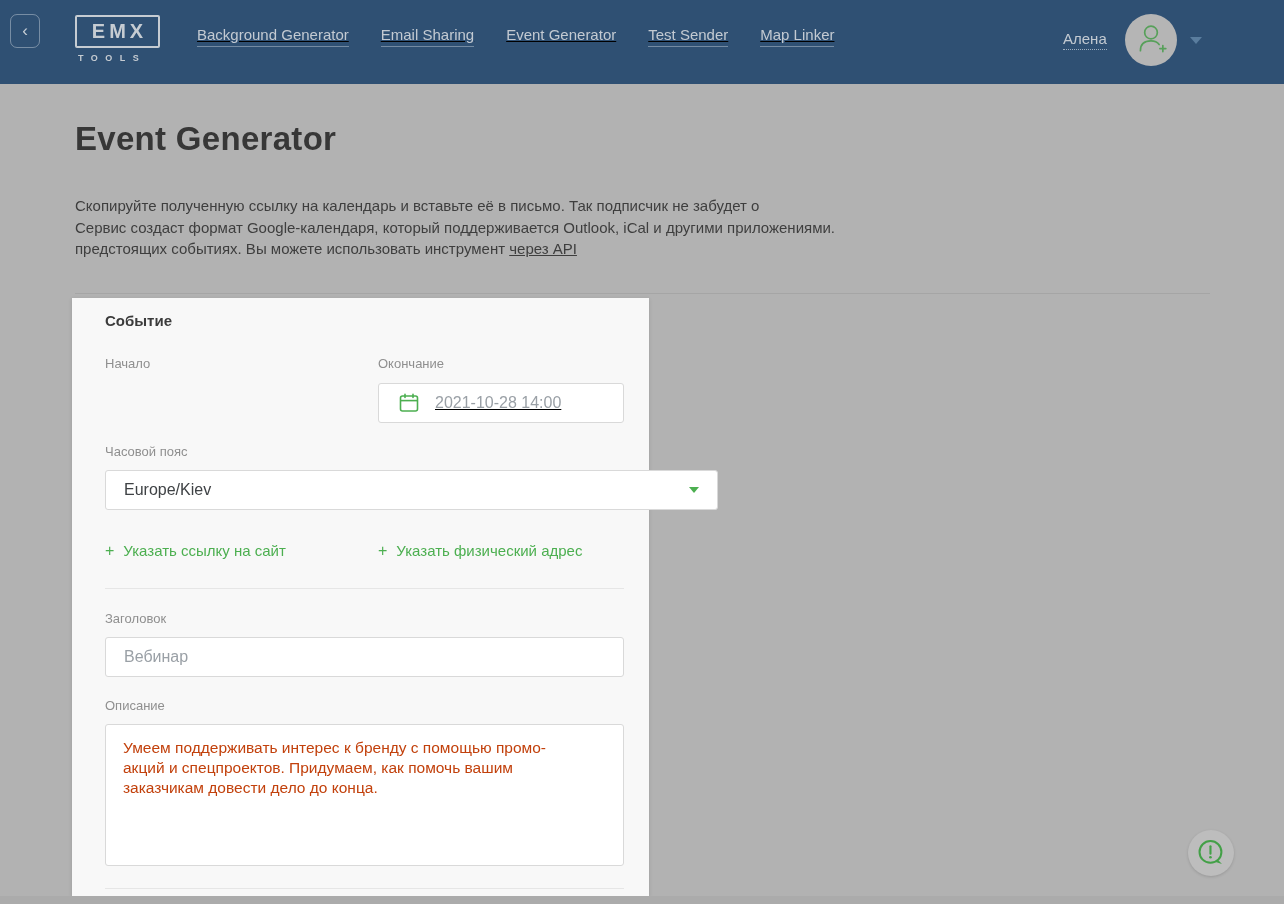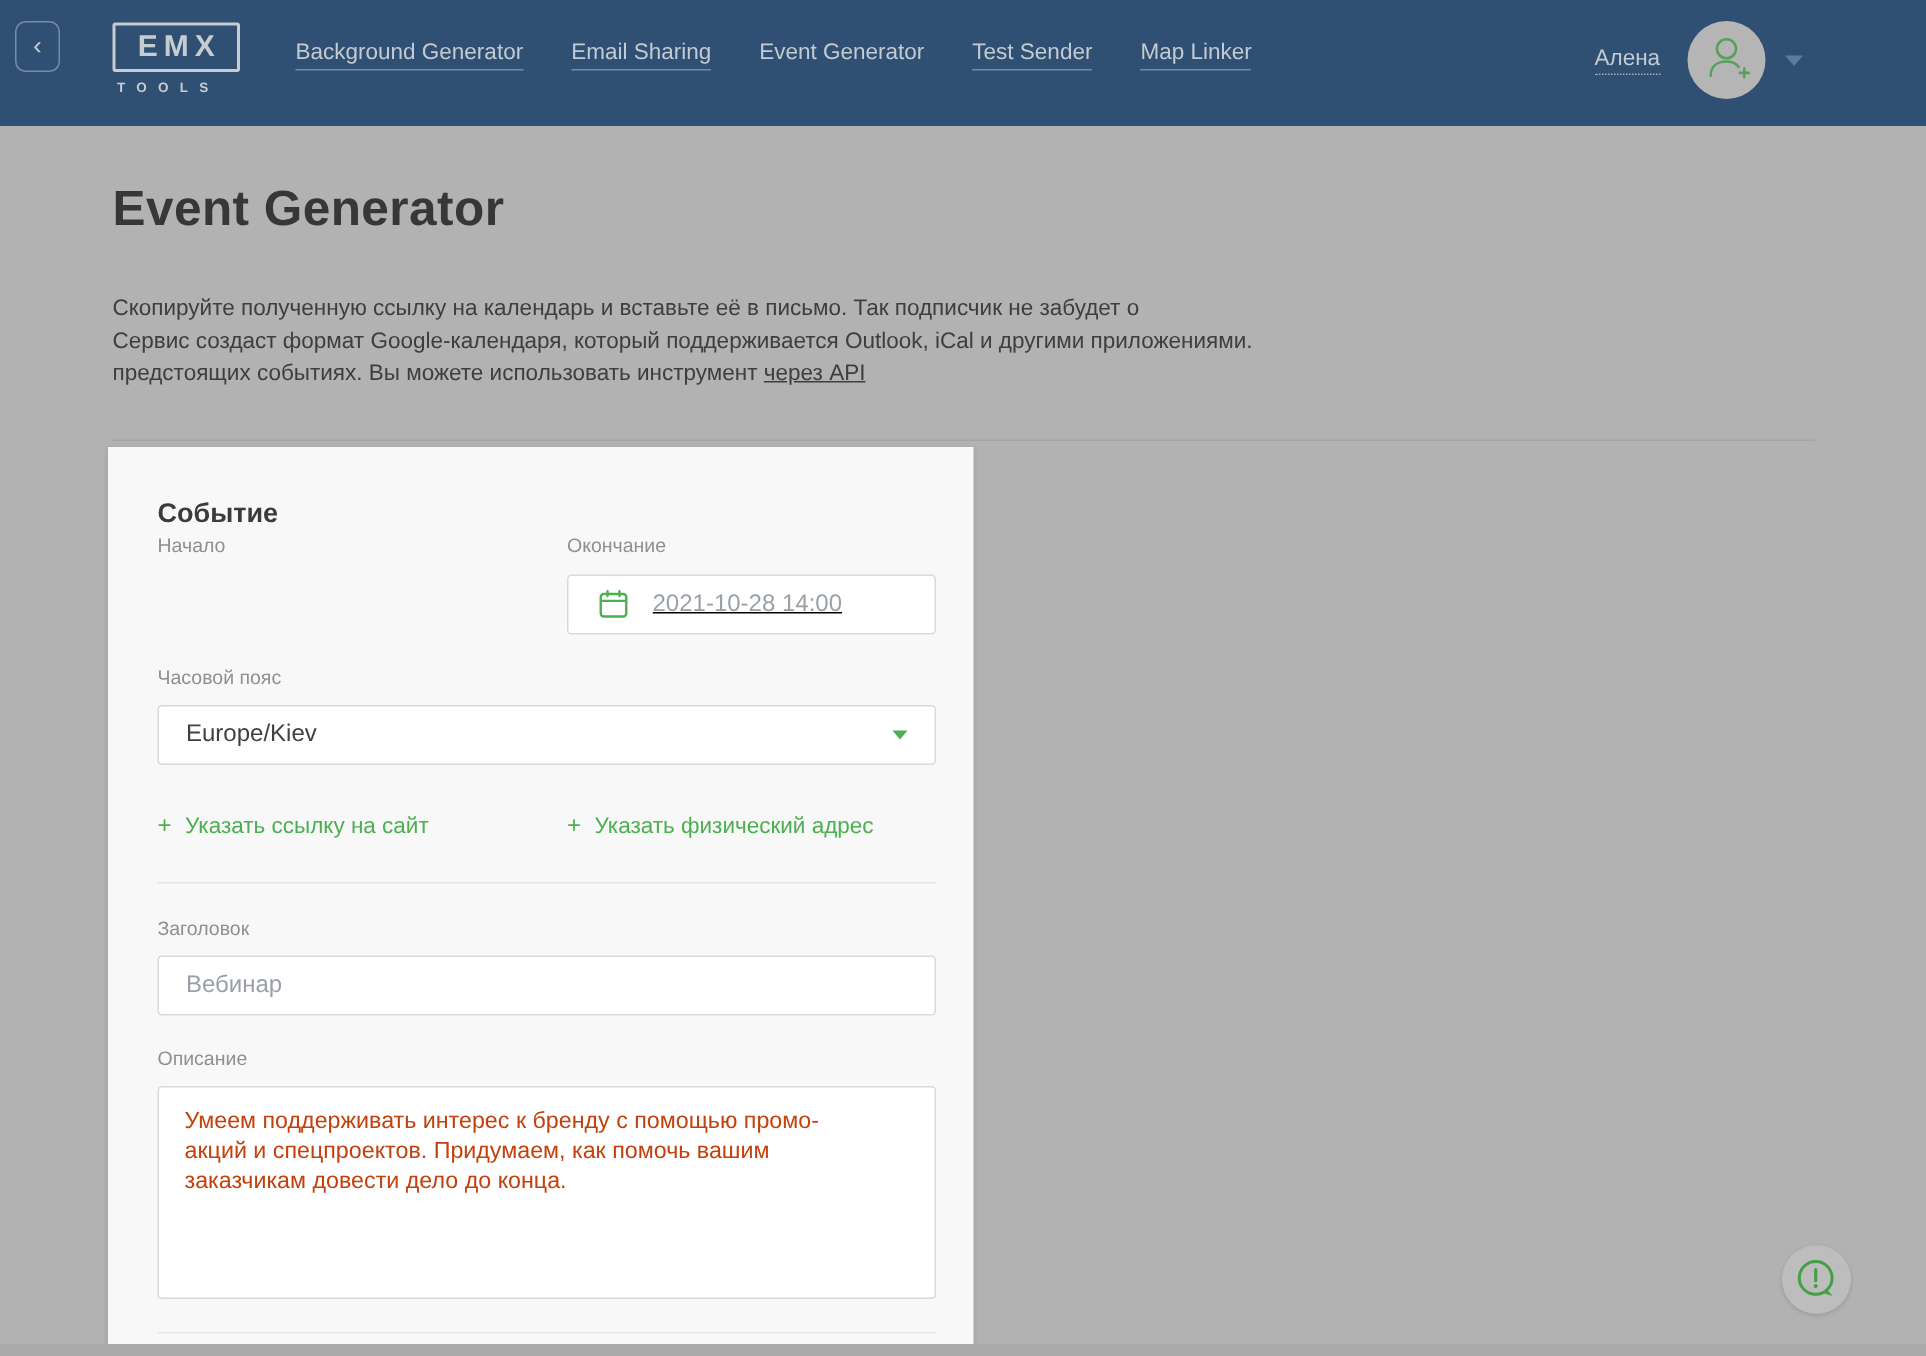--- a/index.html
+++ b/index.html
@@ -10,21 +10,21 @@
   .header { position:absolute; left:0; top:0; width:1284px; height:84px; background:#2f5073; z-index:10; }
   .back-btn { position:absolute; left:10px; top:14px; width:30px; height:34px;
     border:1px solid rgba(255,255,255,0.35); border-radius:7px; color:#c8cfd6;
     display:flex; align-items:center; justify-content:center; font-size:17px; cursor:pointer; background:transparent; }
   .logo { position:absolute; left:75px; top:15px; width:63px; }
   .logo-box { width:85px; height:33px; border:2px solid #c6ccd2; border-radius:2px;
     display:flex; align-items:center; justify-content:center; color:#c6ccd2;
     font-size:20px; font-weight:bold; letter-spacing:4px; text-indent:4px; }
   .logo-sub { margin-top:5px; color:#c6ccd2; font-size:9px; font-weight:bold;
     letter-spacing:7.5px; text-indent:3px; white-space:nowrap; }
-  .nav { position:absolute; left:197px; top:0; height:72px; display:flex; align-items:center; gap:32px; }
+  .nav { position:absolute; left:197px; top:0; height:72px; display:flex; align-items:center; gap:32px;text-decoration:underline; }
   .nav-item { color:#c3cad2; font-size:15px; padding-bottom:3px; cursor:pointer; white-space:nowrap;
     border-bottom:1px solid rgba(220,228,235,0.4); }
   .nav-item.active { border-bottom:none; cursor:default; }
   .user-name { position:absolute; left:1063px; top:30px; color:#c3cad2; font-size:15px;
     padding-bottom:2px; border-bottom:1px dotted rgba(220,228,235,0.65); cursor:pointer; }
   .avatar { position:absolute; left:1125px; top:14px; width:52px; height:52px; border-radius:50%;
     background:#b5b5b5; display:flex; align-items:center; justify-content:center; cursor:pointer; }
   .user-caret { position:absolute; left:1190px; top:37px; width:0; height:0;
     border-left:6px solid transparent; border-right:6px solid transparent;
     border-top:7px solid #5a7d9e; cursor:pointer; }
@@ -32,21 +32,21 @@
   
   .page-title { position:absolute; left:75px; top:120px; font-size:33px; font-weight:700;
     color:#373737; letter-spacing:0.3px; }
   .page-desc { position:absolute; left:75px; top:195px; font-size:15px; line-height:21.5px; color:#3e3e3e; }
   .api-link { color:#3e3e3e; text-decoration:underline; cursor:pointer; }
   .section-divider { position:absolute; left:75px; top:293px; width:1135px; height:1px; background:#a5a5a5; }
 
   
   .card { position:absolute; left:72px; top:298px; width:577px; height:598px; background:#f8f8f8;
     box-shadow:0 1px 4px rgba(0,0,0,0.12); z-index:5; }
-  .card-title { position:absolute; left:33px; top:14px; font-size:18px; font-weight:bold; color:#3b3b3b;margin-top:20px; }
+  .card-title { position:absolute; left:33px; top:14px; font-size:15px; font-weight:bold; color:#3b3b3b; }
   .f-label { position:absolute; font-size:13px; color:#8f8f8f; }
   .field { position:absolute; height:40px; background:#ffffff; border:1px solid #d9d9d9; border-radius:3px;
     display:flex; align-items:center; padding:0 18px; gap:14px; }
   .field input { border:none; outline:none; background:transparent; width:100%;
     font-family:"Liberation Sans", sans-serif; font-size:16px; color:#9aa0a6; }
   .select-field { cursor:pointer; }
   .select-value { font-size:16px; color:#3f4245; }
   .select-caret { margin-left:auto; width:0; height:0;
     border-left:5px solid transparent; border-right:5px solid transparent; border-top:6px solid #4caf50; }
   .green-link { position:absolute; font-size:15px; color:#4caf50; cursor:pointer; white-space:nowrap; }
@@ -126,21 +126,21 @@
         <rect x="3.5" y="5" width="17" height="15" rx="2" stroke="#4caf50" stroke-width="1.6"></rect>
         <line x1="3.5" y1="9.6" x2="20.5" y2="9.6" stroke="#4caf50" stroke-width="1.6"></line>
         <path d="M8 3.2 V6.4 M16 3.2 V6.4" stroke="#4caf50" stroke-width="1.6" stroke-linecap="round"></path>
       </svg>
     </span>
     <input type="text" value="2021-10-28 14:00" style="">
   </div>
 
   <div class="f-label" style="left:33px; top:146px;">Часовой пояс</div>
 
-  <div class="field select-field" style="left:33px; top:172px; width:519px;text-align:right;">
+  <div class="field select-field" style="left:33px; top:172px; width:613px;text-align:right;">
     <span class="select-value">Europe/Kiev</span>
     <span class="select-caret"></span>
   </div>
 
   <div class="green-link" style="left:33px; top:244px;">
     <span class="plus">+</span><span class="txt">Указать ссылку на сайт</span>
   </div>
   <div class="green-link" style="left:306px; top:244px;">
     <span class="plus">+</span><span class="txt">Указать физический адрес</span>
   </div>

